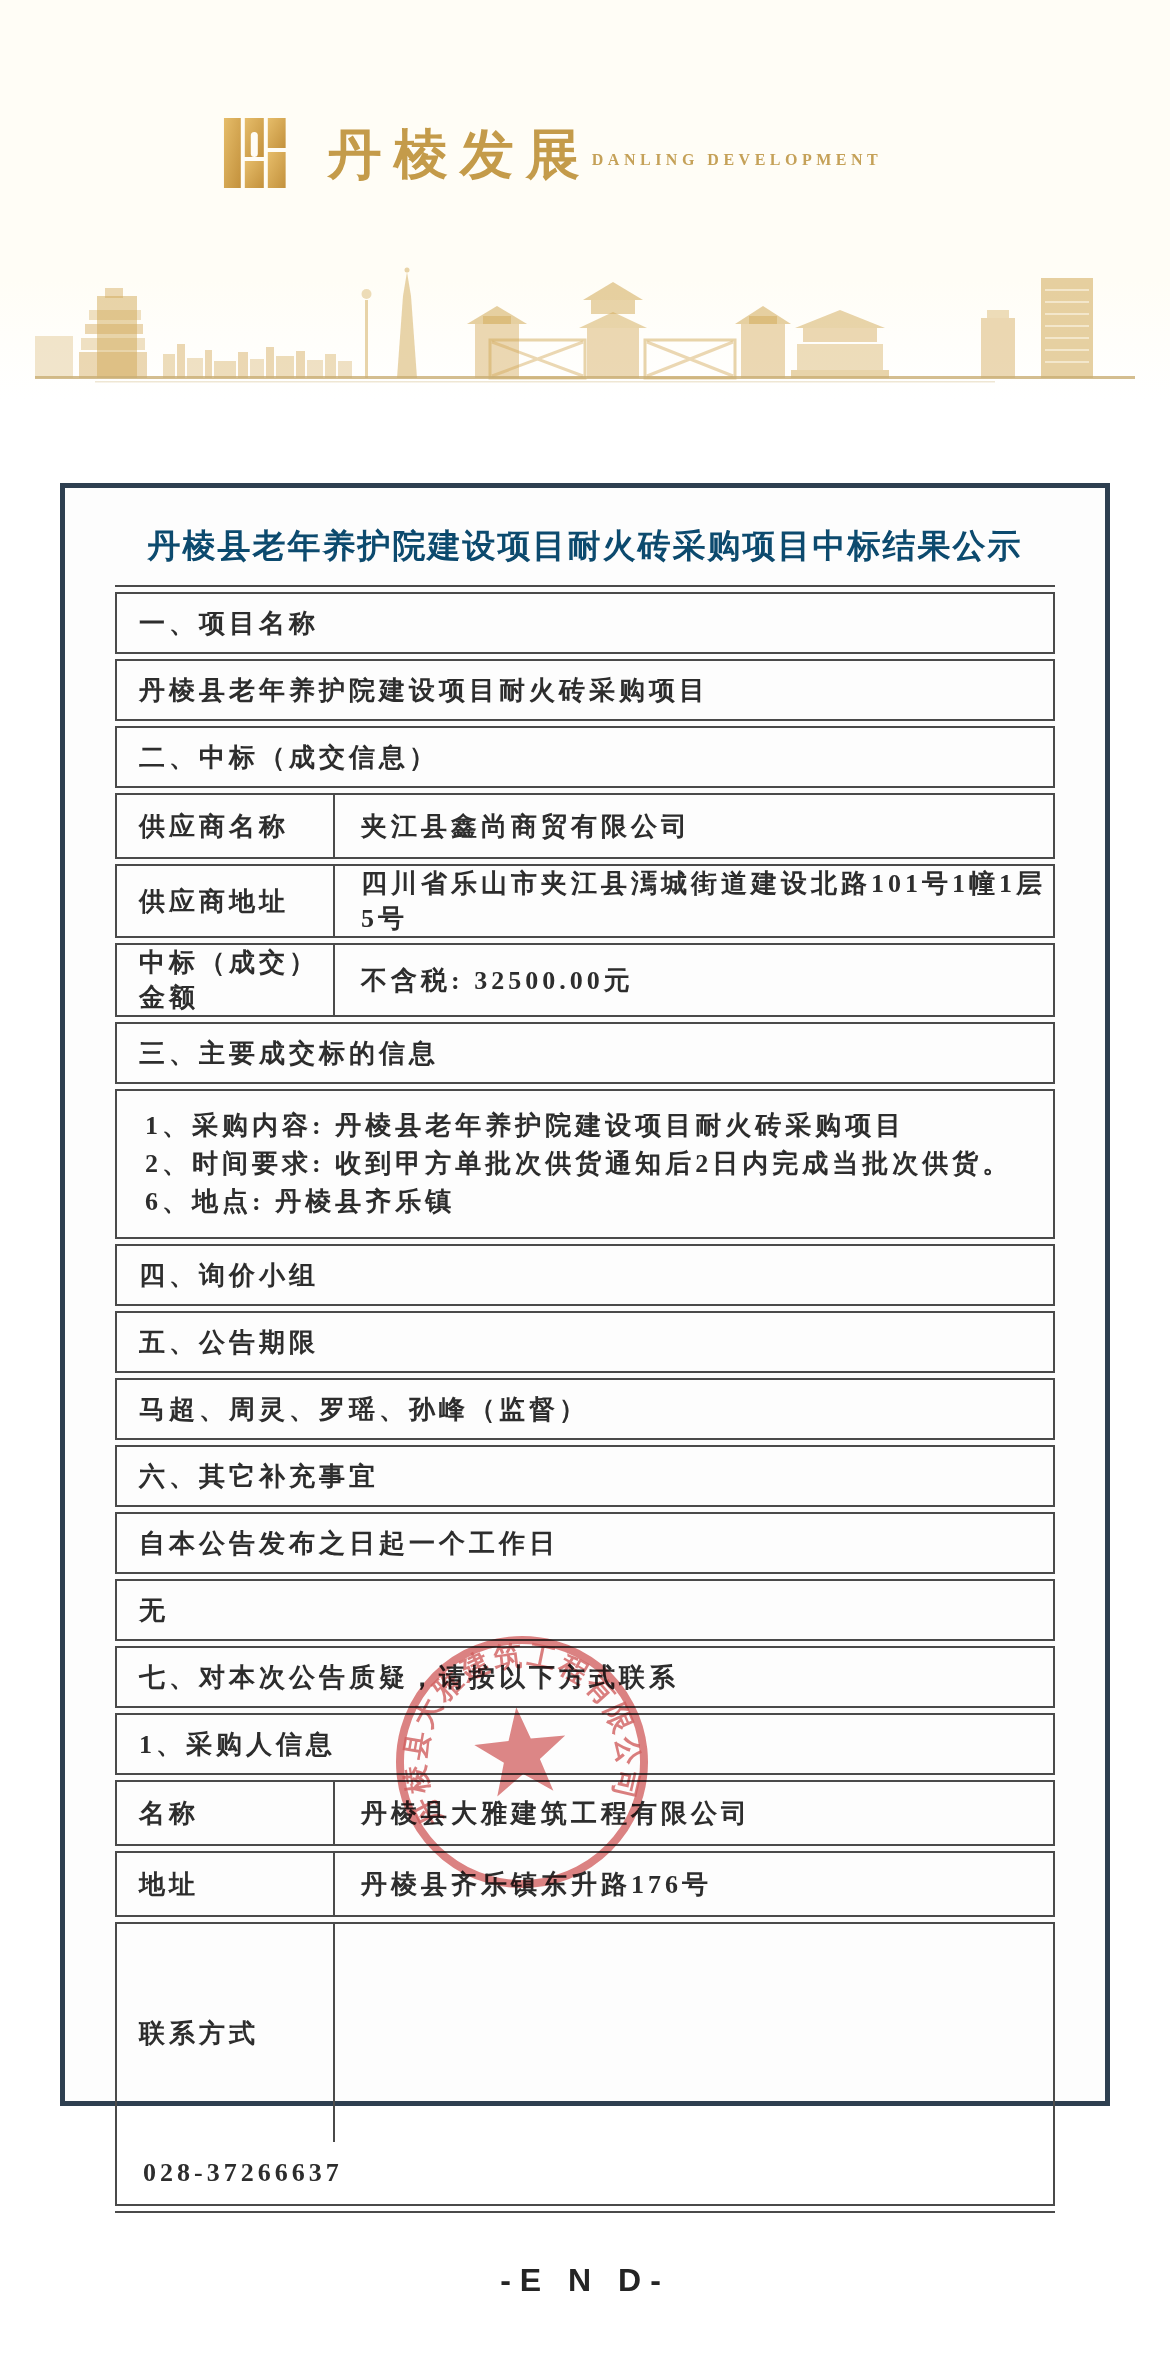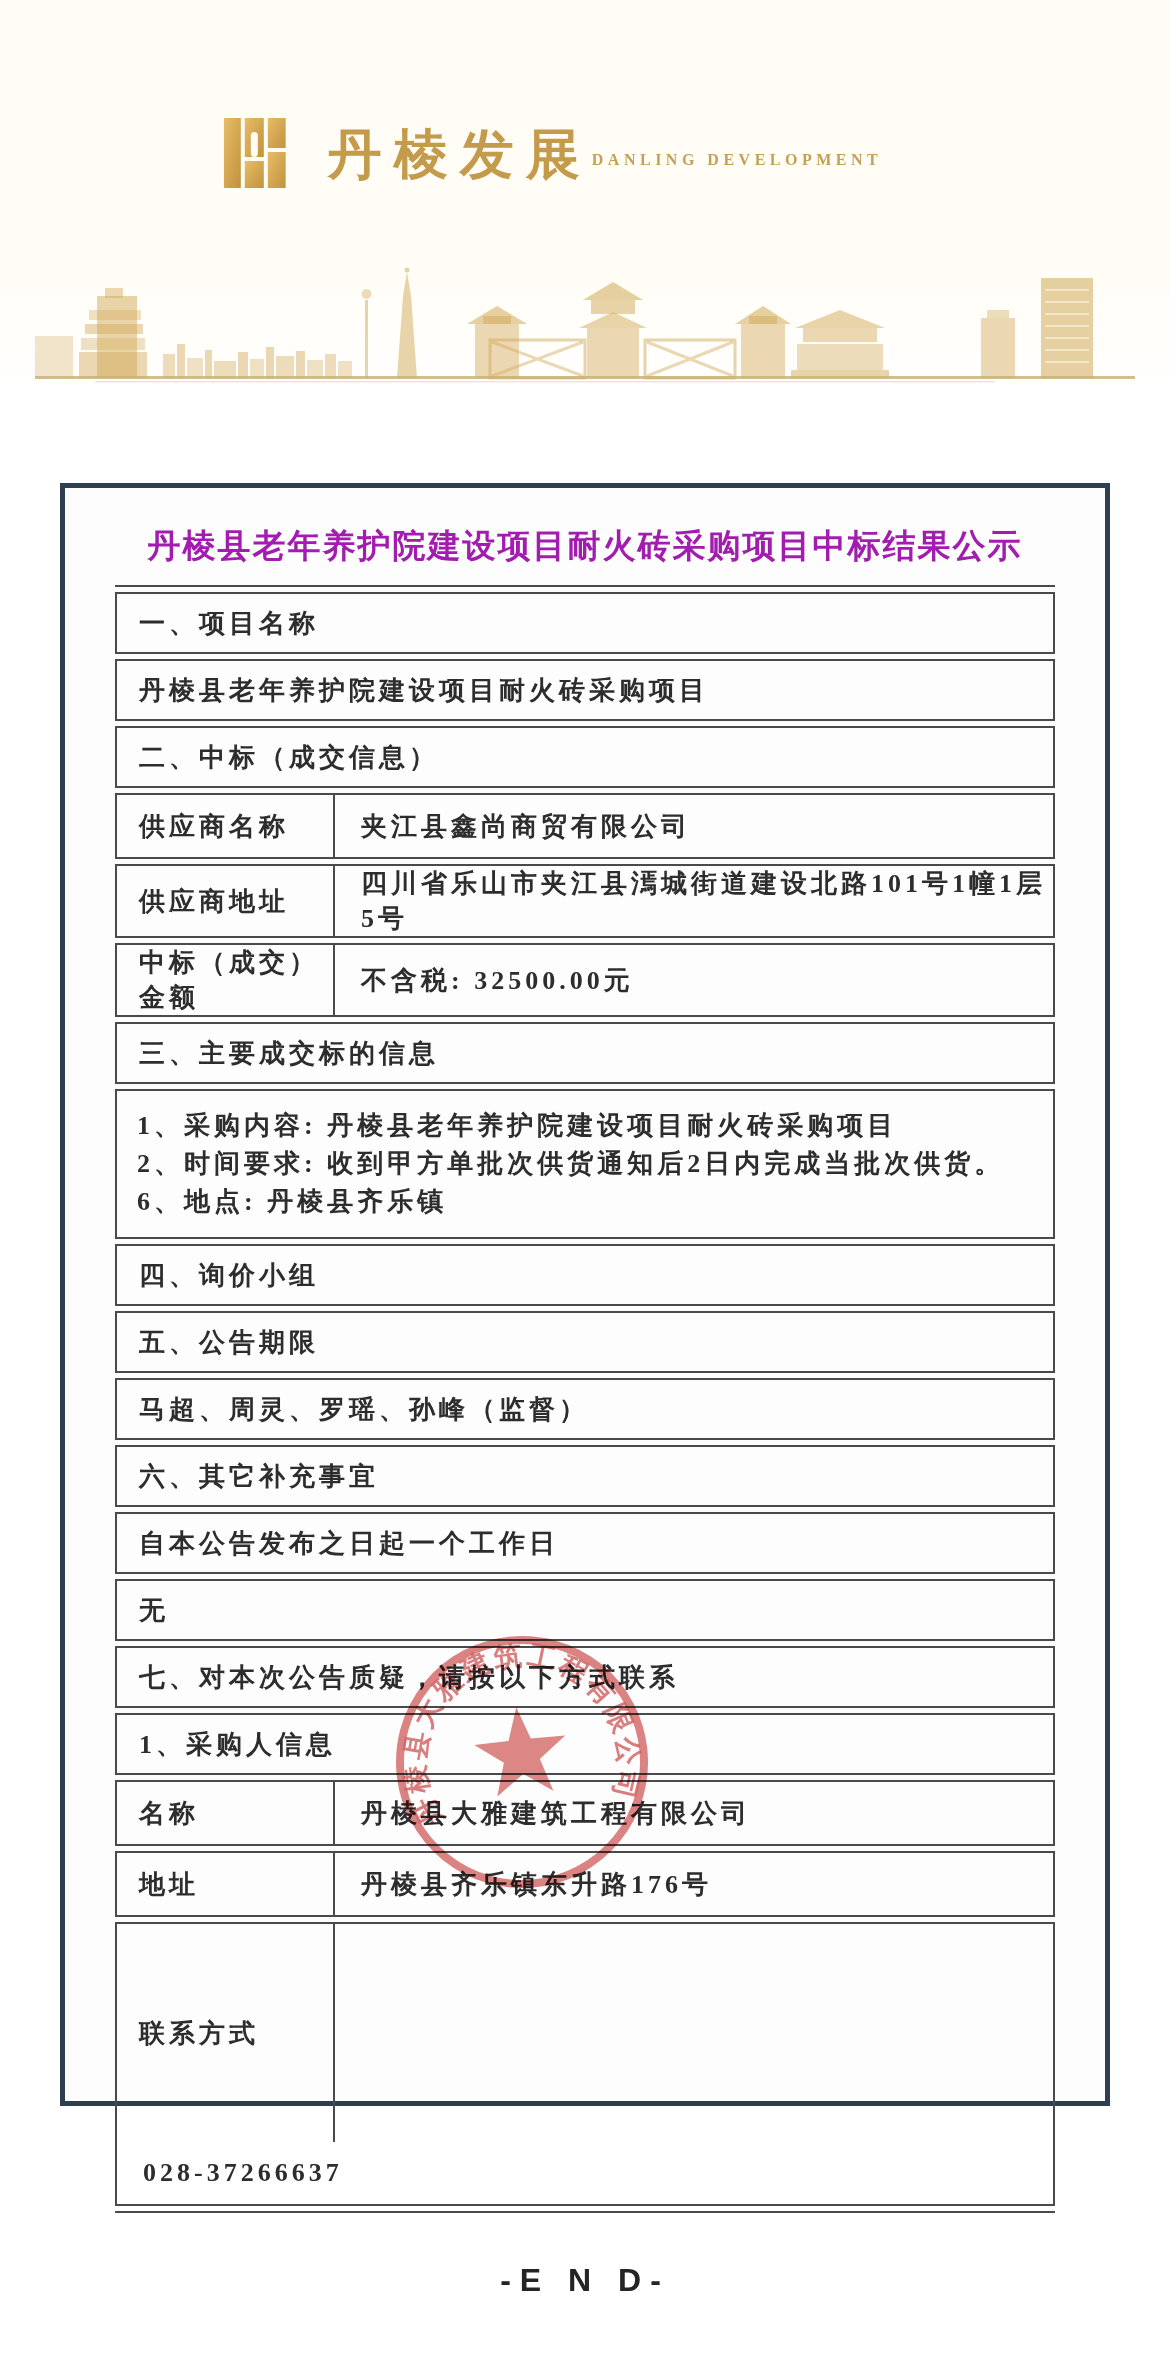--- a/index.html
+++ b/index.html
@@ -31,42 +31,42 @@
     color:#c5a158;white-space:nowrap;
   }
   .skyline{position:absolute;top:266px;left:35px;width:1100px;height:118px;}
   
   .doc-frame{
     position:absolute;left:60px;top:483px;width:1050px;height:1623px;
     box-sizing:border-box;border:5px solid #2e3f50;background:#fdfdfd;
   }
   .doc-title{
     margin:36px 20px 2px 20px;text-align:center;
-    font-size:33px;font-weight:700;letter-spacing:2px;color:#a21caf;
+    font-size:33px;font-weight:700;letter-spacing:2px;color:#0c4a6e;
   }
   .doc-table{
     width:940px;margin:16px auto 0 auto;
     border-top:2px solid #4a4a4a;border-bottom:2px solid #4a4a4a;
     padding:5px 0;
   }
   .t-row{
     box-sizing:border-box;border:2px solid #4a4a4a;margin:0 0 5px 0;
     display:flex;align-items:stretch;background:transparent;
     font-size:26px;font-weight:600;color:#2d2d2d;letter-spacing:4px;
   }
   .t-row:last-child{margin-bottom:0;flex-direction:column;}
   .t-cell{display:flex;align-items:center;}
   .t-section,.t-value{min-height:58px;padding-left:22px;flex:1;}
   .t-section{font-weight:700;}
   .t-pair-label{
     width:218px;flex:0 0 218px;box-sizing:border-box;
     border-right:2px solid #4a4a4a;padding-left:22px;min-height:62px;
   }
   .t-pair-value{flex:1;padding-left:26px;min-height:62px;}
-  .t-multi{display:block;padding:16px 20px;line-height:38px;}
+  .t-multi{display:block;padding:16px 20px;line-height:38px;margin-left:8px;}
   .t-multi .m-line{white-space:nowrap;}
   
   .stamp{
     position:absolute;left:387px;top:1627px;width:270px;height:270px;
     transform:rotate(-6deg);
     mix-blend-mode:multiply;opacity:.92;pointer-events:none;
   }
   
   .end-mark{
     position:absolute;top:2262px;left:0;right:0;text-align:center;

